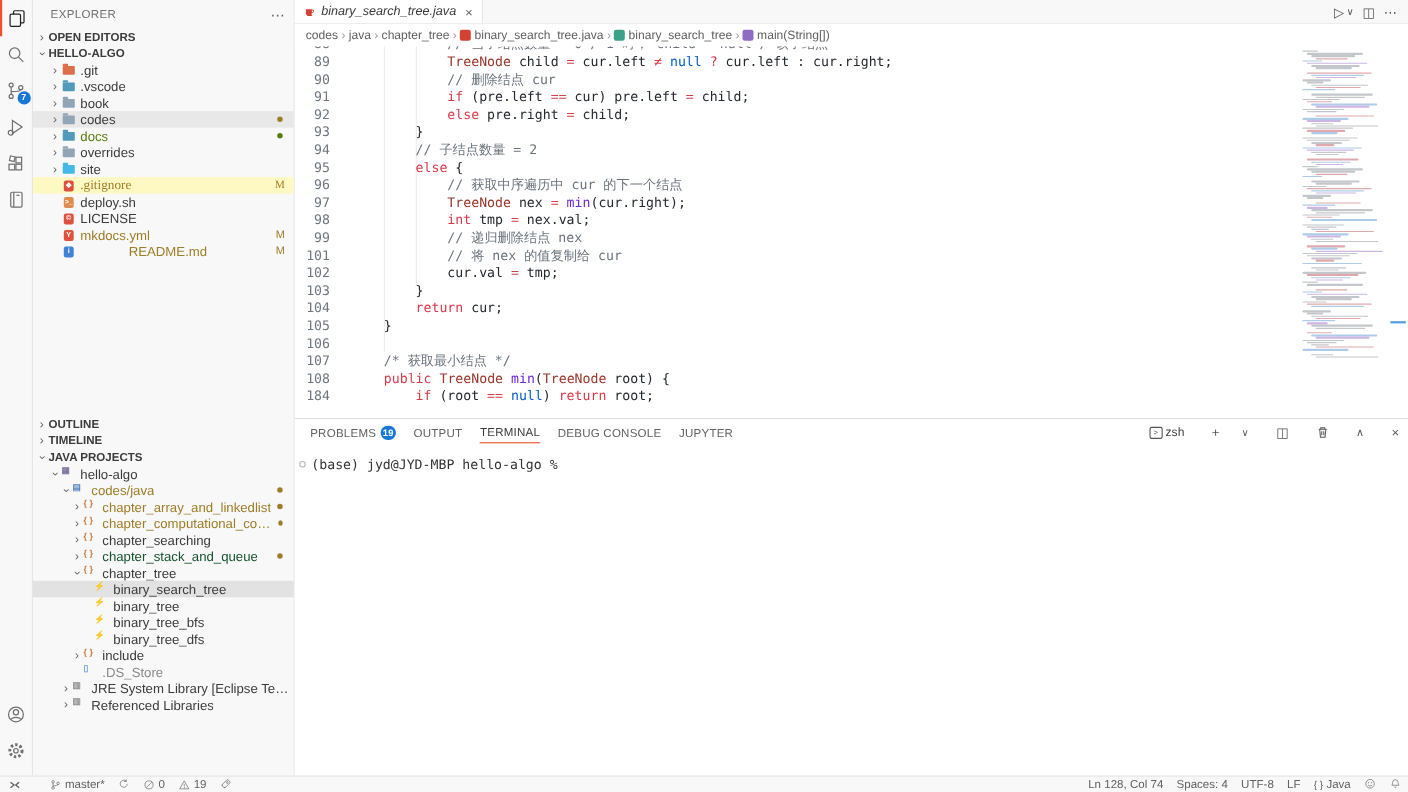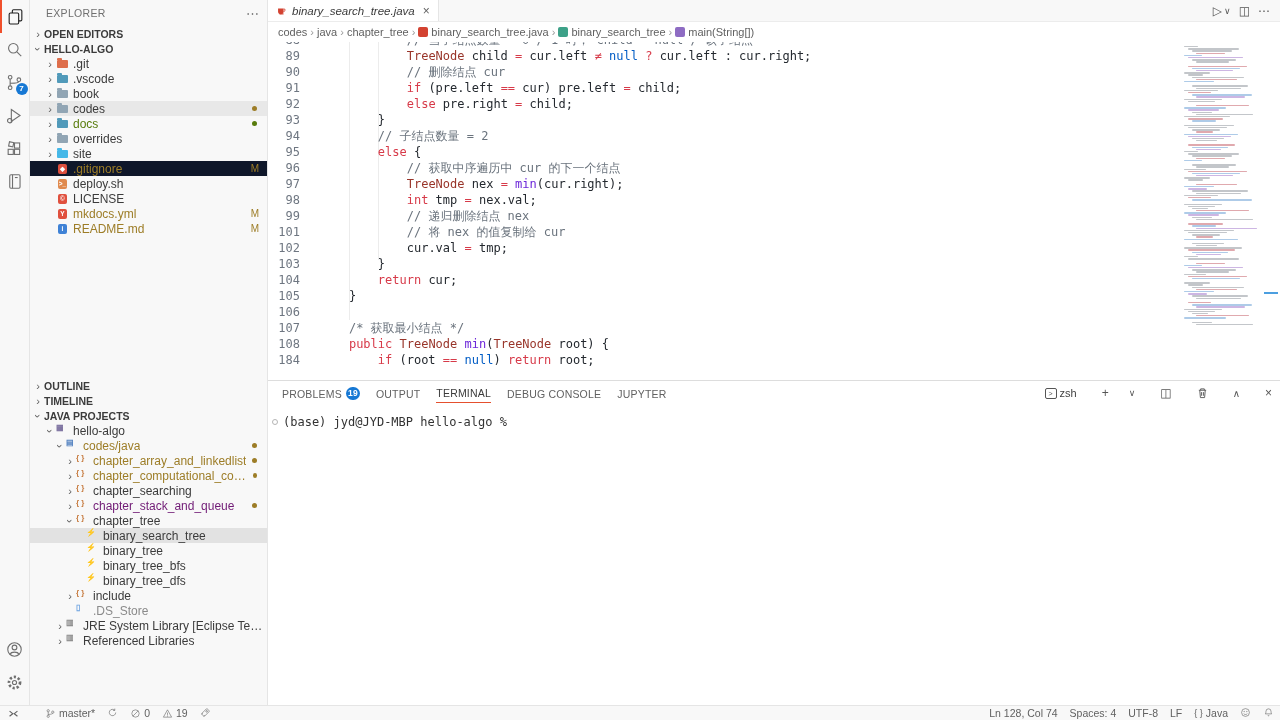--- a/index.html
+++ b/index.html
@@ -23,21 +23,21 @@
   #sidebar-header { height:26px; display:flex; align-items:center; padding:0 8px 0 16px; }
   #sidebar-title { font-size:10.5px; color:#6f6f6f; letter-spacing:.3px; }
   #sidebar-more { margin-left:auto; color:#616161; font-size:13px; cursor:pointer; }
   .section-header { height:15px; display:flex; align-items:center; font-weight:bold;
     font-size:10.5px; color:#3b3b3b; cursor:pointer; padding-left:2px; }
   .chev { display:inline-block; width:12px; text-align:center; color:#616161; font-size:11px;
     transform:none; font-weight:normal; }
   .chev.open { transform:rotate(90deg); }
   .tree-row { height:15px; display:flex; align-items:center; cursor:pointer; white-space:nowrap; position:relative; }
   .tree-row .chev { flex:0 0 12px; }
-  .tree-row.selected { background:#0f172a; }
+  .tree-row.selected { background:#fef9c3;font-family:Liberation Serif, serif; }
   .tree-row.hovered { background:#e8e8e8; }
   .tree-row.graysel { background:#e2e2e2; }
   .ficon { flex:0 0 13px; height:10px; margin-right:4px; position:relative; }
   .folder-shape { position:absolute; left:1px; top:1px; width:11px; height:8px; border-radius:1px; }
   .folder-shape:before { content:""; position:absolute; left:0; top:-2px; width:5px; height:2px;
     border-radius:1px 1px 0 0; background:inherit; }
   .file-shape { position:absolute; left:2px; top:0; width:9px; height:10px; border-radius:2px;
     color:#fff; font-size:6.5px; font-weight:bold; text-align:center; line-height:10px; }
   .label { overflow:hidden; text-overflow:ellipsis; }
   .gitbadge { margin-left:auto; margin-right:8px; font-size:10px; }
@@ -255,21 +255,21 @@
           <span class="file-shape" style="background:#e0503e">Y</span>
         </span>
         <span class="label" style="color: rgb(157, 125, 39);">mkdocs.yml</span>
         <span class="gitbadge" style="color: rgb(157, 125, 39);">M</span>
       </div>
       <div class="tree-row" style="padding-left: 14px;">
         <span class="chev"></span>
         <span class="ficon">
           <span class="file-shape" style="background:#3f82d6">i</span>
         </span>
-        <span class="label" style="color: rgb(157, 125, 39);">README.md</span>
+        <span class="label" style="color: rgb(157, 125, 39); margin-left: 44px;">README.md</span>
         <span class="gitbadge" style="color: rgb(157, 125, 39);">M</span>
       </div>
     </div>
 
   <div id="sidebar-bottom">
     <div class="section-header">
       <span class="chev">›</span>
       <span>OUTLINE</span>
     </div>
     <div class="section-header">
@@ -317,21 +317,21 @@
           <span class="ficon">
             <span style="position:absolute;left:0;top:-3px;font-size:8px;font-weight:bold;color:#c77b3f;white-space:nowrap">{ }</span>
           </span>
           <span class="label">chapter_searching</span>
         </div>
         <div class="tree-row" style="padding-left: 34px;">
           <span class="chev">›</span>
           <span class="ficon">
             <span style="position:absolute;left:0;top:-3px;font-size:8px;font-weight:bold;color:#c77b3f;white-space:nowrap">{ }</span>
           </span>
-          <span class="label" style="color: #701a75;">chapter_stack_and_queue</span>
+          <span class="label" style="color: #14532d;">chapter_stack_and_queue</span>
           <span class="gitdot" style="background: rgb(157, 125, 39);"></span>
         </div>
         <div class="tree-row" style="padding-left: 34px;">
           <span class="chev open">›</span>
           <span class="ficon">
             <span style="position:absolute;left:0;top:-3px;font-size:8px;font-weight:bold;color:#c77b3f;white-space:nowrap">{ }</span>
           </span>
           <span class="label">chapter_tree</span>
         </div>
         <div class="tree-row graysel" style="padding-left: 44px;">

